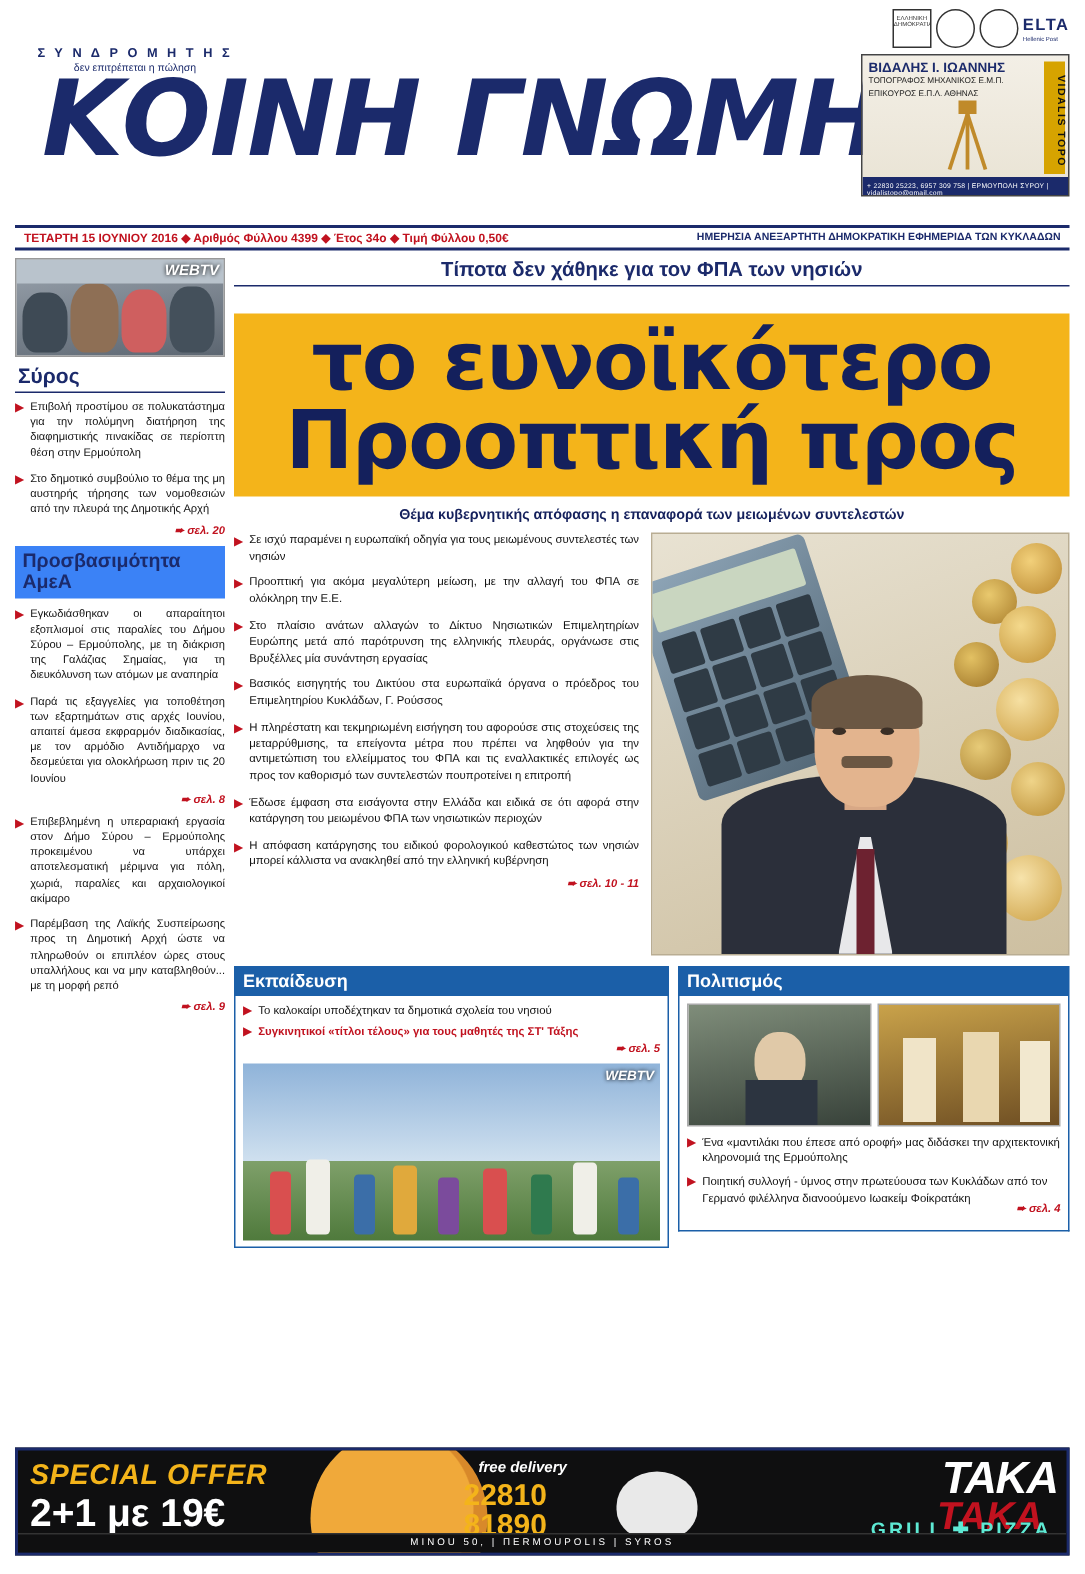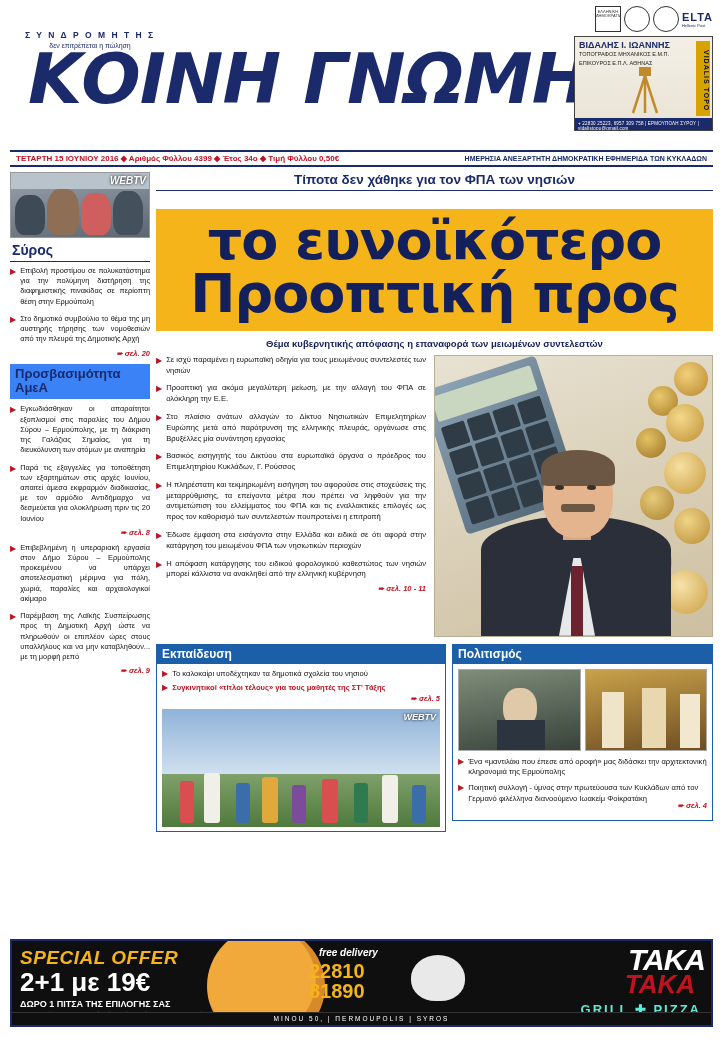--- a/index.html
+++ b/index.html
@@ -175,21 +175,21 @@
 
   .cul-photos { display: flex; gap: 4px; }
   .cul-ph { width: 50%; height: 82px; position: relative; overflow: hidden; border: 1px solid #aaa; }
   .cul-ph.a { background: linear-gradient(170deg,#7f8d7a,#38423a); }
   .cul-ph.b { background: linear-gradient(170deg,#c9a24a,#6e4e23); }
   .cul-item { display: flex; gap: 4px; margin-top: 6px; }
   .cul-item p { font-size: 7.6px; line-height: 1.35; color: #111; }
 
   
   .pizza-ad {
-    position: absolute; left: 10px; right: 10px; bottom: 22px; height: 88px;
+    position: absolute; left: 10px; right: 10px; bottom: 12px; height: 72px;
     background: #0f0f10; border: 2px solid #1b2a6b; overflow: hidden; display: flex;
   }
   .pz-left { width: 215px; position: relative; padding: 6px 6px 0 8px; }
   .pz-so { color: #f4b41a; font-size: 19px; font-weight: bold; font-style: italic; letter-spacing: .5px; }
   .pz-21 { color: #fff; font-size: 26px; font-weight: bold; margin-top: -2px; }
   .pz-sub { color: #fff; font-size: 9px; font-weight: bold; margin-top: 1px; }
   .pz-tiny { color: #f4b41a; font-size: 5.2px; margin-top: 2px; line-height: 1.3; }
   .pz-mid { width: 180px; position: relative; }
   .pz-pizza {
     position: absolute; left: -20px; top: -14px; width: 118px; height: 118px; border-radius: 50%;

